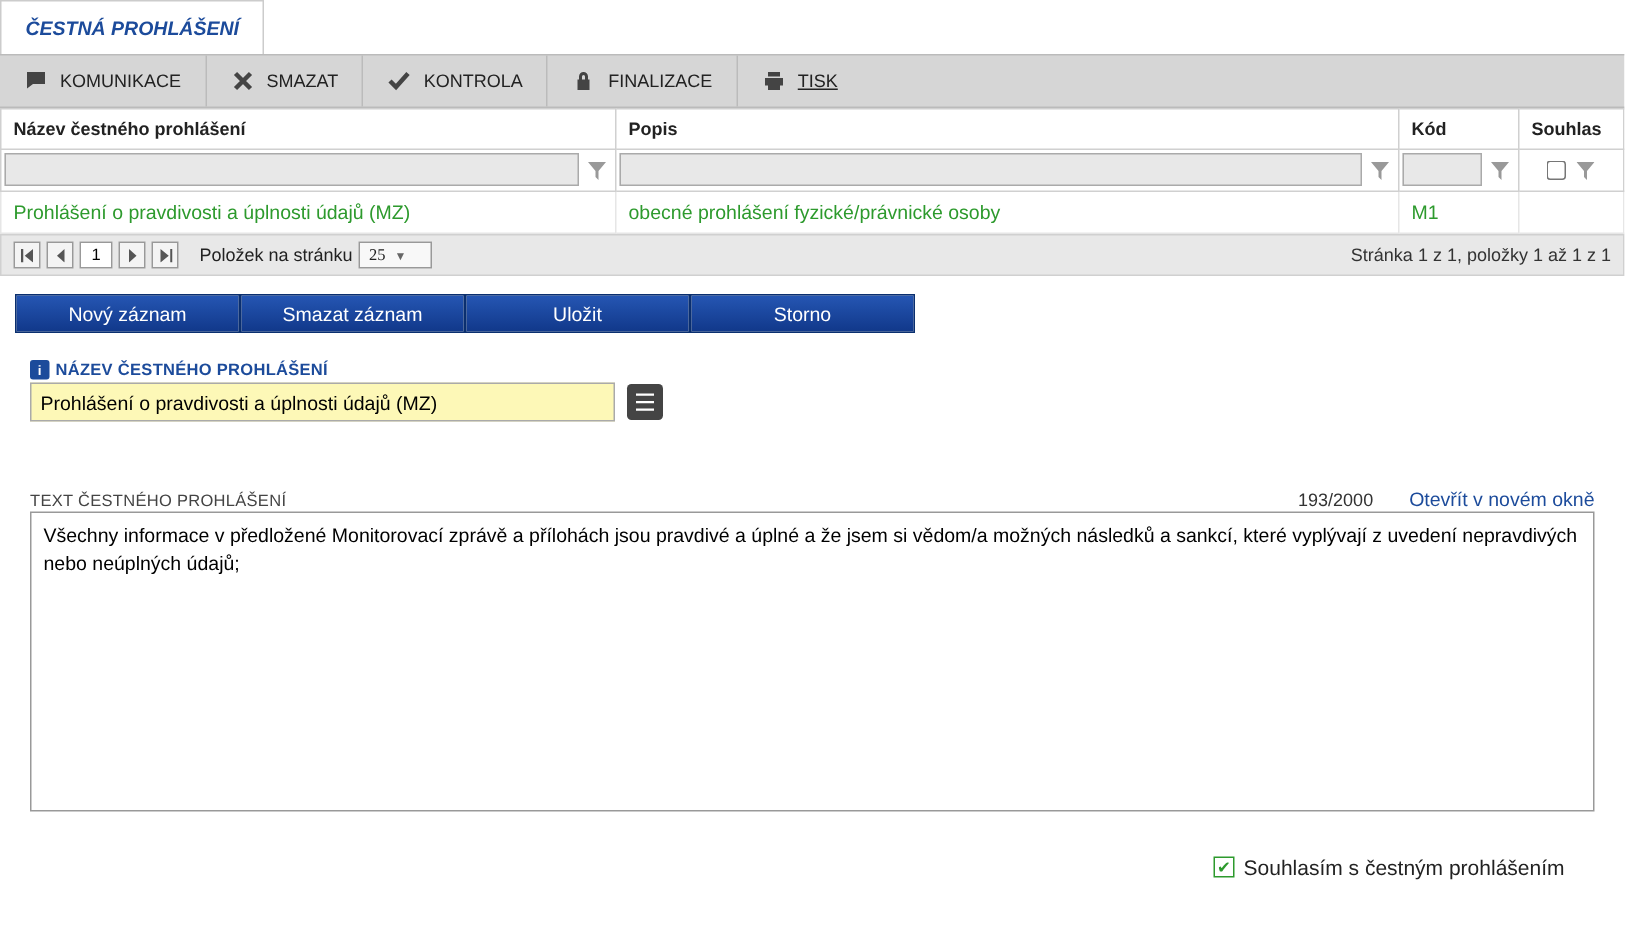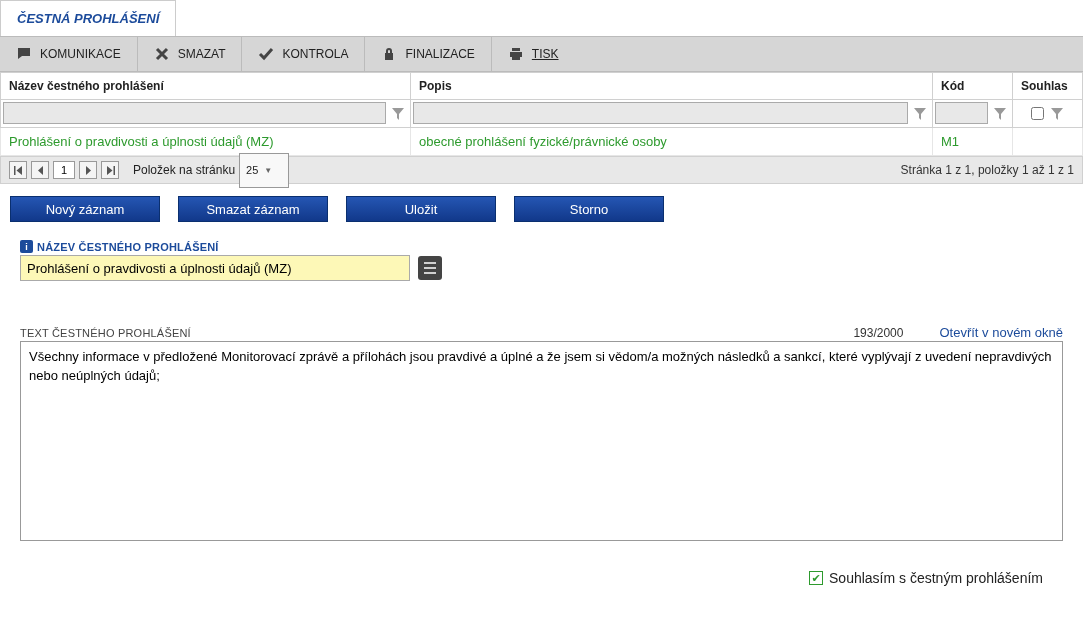--- a/index.html
+++ b/index.html
@@ -21,38 +21,38 @@
 .souhlas-filter-cell input[type=checkbox] { vertical-align: middle; margin-right: 2px; }
 
 .grid-data-row td { border: 1px solid #e6e6e6; padding: 6px 8px; color: #2d9a2d; font-size: 13px; }
 .grid-data-row td:first-child { padding-left: 8px; }
 
 .pager-bar { background: #e8e8e8; border: 1px solid #d0d0d0; display: flex; align-items: center; justify-content: space-between; padding: 3px 8px; height: 28px; }
 .pager-left { display: flex; align-items: center; gap: 4px; }
 .pager-btn { width: 18px; height: 18px; border: 1px solid #999; background: #f4f4f4; display: inline-flex; align-items: center; justify-content: center; cursor: pointer; font-size: 9px; color: #333; }
 .pager-page-input { width: 22px; height: 18px; text-align: center; border: 1px solid #999; font-size: 11px; }
 .pager-label { margin-left: 10px; font-size: 12px; }
-.pager-select { border: 1px solid #999; height: 35px; font-size: 11px; background: #f8f8f8; padding: 0 16px 0 6px; cursor: pointer; position: relative; display: inline-flex; align-items: center; }
+.pager-select { border: 1px solid #999; height: 18px; font-size: 11px; background: #f8f8f8; padding: 0 16px 0 6px; cursor: pointer; position: relative; display: inline-flex; align-items: center; font-family: Liberation Serif, serif; }
 .pager-select::after { content: "▼"; font-size: 8px; color: #666; margin-left: 6px; }
 .pager-right { font-size: 12px; color: #333; }
 
-.actions-row { display: flex; gap: 18px; padding: 12px 10px 8px; }
+.actions-row { display: flex; gap: 0; padding: 12px 10px 8px; }
 .action-btn { flex: 0 0 auto; width: 150px; height: 26px; color: #fff; border: 1px solid #0a2f6f; background: linear-gradient(#2556b3, #11388a); display: flex; align-items: center; justify-content: center; font-size: 13px; cursor: pointer; }
 
 .form-area { padding: 10px 20px; }
 .form-label-row { display: flex; align-items: center; gap: 4px; color: #1c4b9b; font-size: 11px; font-weight: bold; margin-bottom: 2px; letter-spacing: 0.2px; }
 .info-icon { width: 13px; height: 13px; background: #1c4b9b; color: #fff; font-size: 9px; font-weight: bold; display: inline-flex; align-items: center; justify-content: center; border-radius: 2px; }
 .name-input { width: 390px; height: 26px; background: #fdf8b7; border: 1px solid #aaa; padding: 0 6px; font-size: 13px; }
 .name-input-row { display: flex; align-items: center; gap: 8px; }
 .list-select-btn { width: 24px; height: 24px; background: #444; color: #fff; display: inline-flex; align-items: center; justify-content: center; border-radius: 3px; cursor: pointer; }
 
 .text-section { margin-top: 44px; }
 .text-header { display: flex; justify-content: space-between; align-items: baseline; margin-bottom: 1px; }
 .text-header-left { color: #444; font-size: 11px; letter-spacing: 0.2px; }
-.text-header-right { display: flex; gap: 36px; align-items: baseline; }
+.text-header-right { display: flex; gap: 24px; align-items: baseline; }
 .char-count { color: #333; font-size: 12px; }
 .open-window-link { color: #1c4b9b; font-size: 13px; cursor: pointer; }
 .textarea-main { width: 100%; height: 200px; border: 1px solid #999; padding: 6px 8px; font-size: 13px; font-family: inherit; resize: none; line-height: 1.4; }
 
 .consent-row { display: flex; justify-content: flex-end; align-items: center; gap: 6px; padding: 16px 40px 20px 0; font-size: 14px; }
 .consent-check { width: 14px; height: 14px; border: 1px solid #2d9a2d; display: inline-flex; align-items: center; justify-content: center; color: #2d9a2d; font-size: 11px; }
 
 svg { display: block; }
 </style>
 </head>

